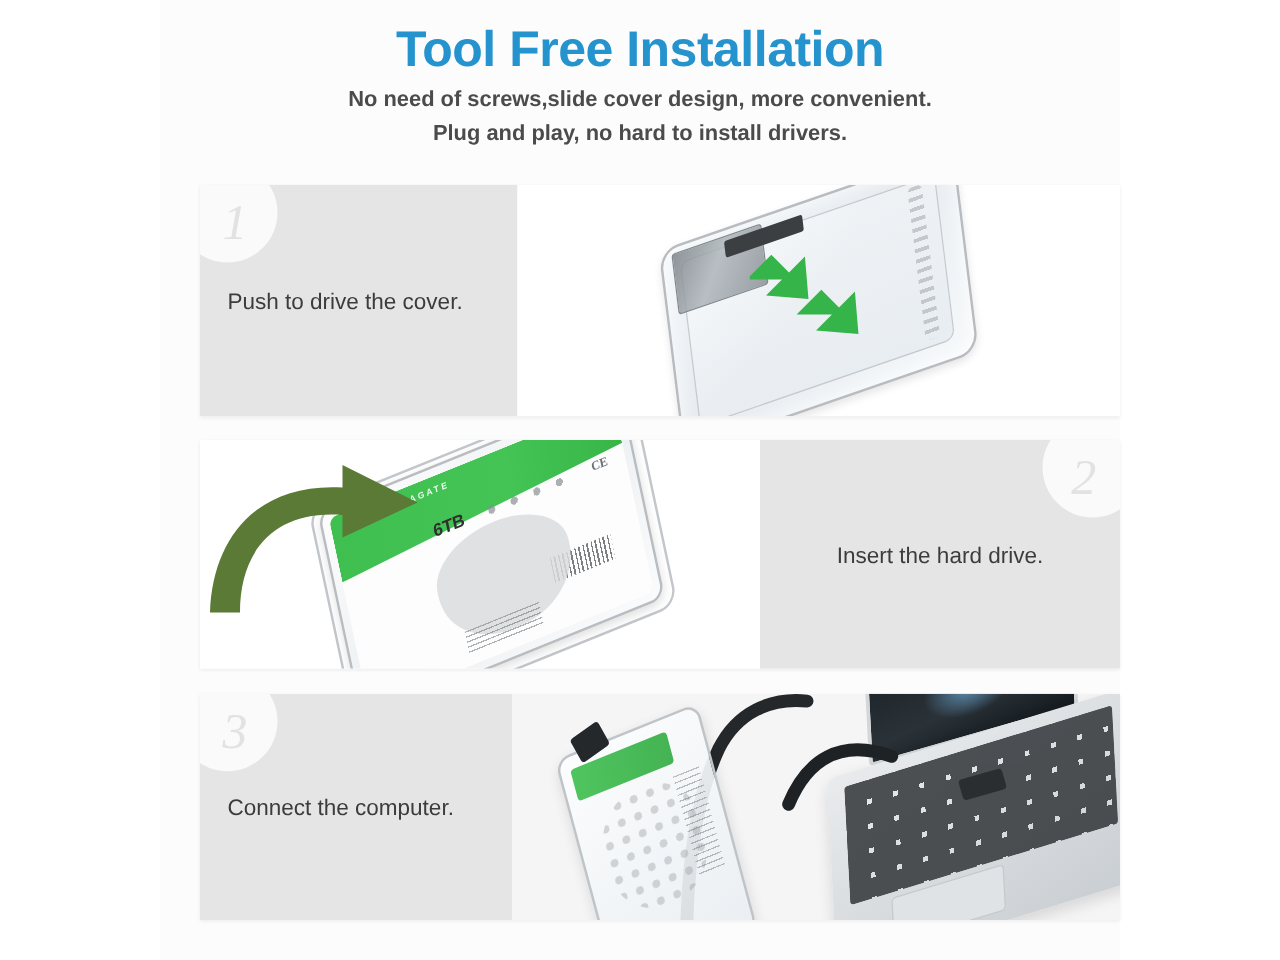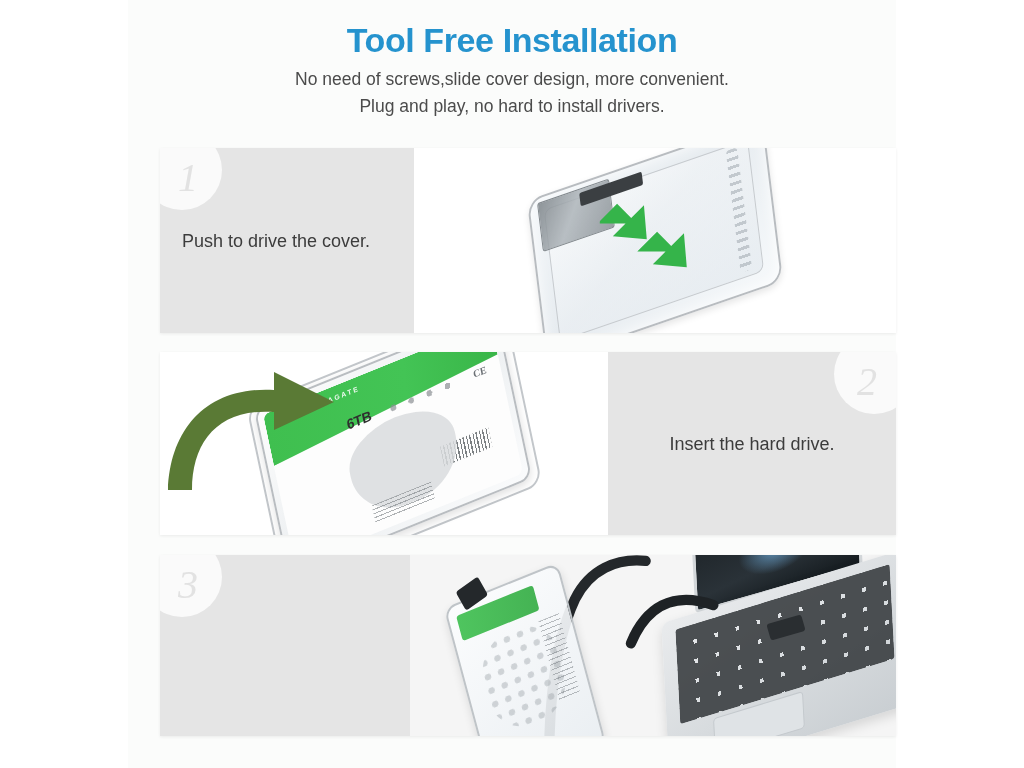--- a/index.html
+++ b/index.html
@@ -34,33 +34,33 @@
 
   
   .header {
     position: absolute;
     left: 128px;
     top: 18px;
     width: 768px;
     text-align: center;
   }
   .title {
-    font-size: 34px;
+    font-size: 40px;
     font-weight: bold;
     color: #2593ce;
     letter-spacing: -0.4px;
     line-height: 44px;
     margin: 0;
   }
   .subtitle {
     font-size: 17.5px;
     color: #4b4b4b;
     line-height: 27px;
     margin: 4px 0 0 0;
-    font-weight: normal;
+    font-weight: bold;
   }
   .subtitle-line { display: block; }
 
   
   .step-row {
     position: absolute;
     left: 160px;
     width: 736px;
     background: #ffffff;
     box-shadow: 0 1px 3px rgba(0,0,0,0.07);
@@ -536,20 +536,21 @@
       <div class="step-caption">Insert the hard drive.</div>
     </div>
   </div>
 
   <div class="step-row" id="step-row-3">
 
     <div class="text-pane">
       <div class="step-badge badge-left">
         <span class="num">3</span>
       </div>
+      <div class="step-caption">Connect the computer.</div>
     </div>
 
     <div class="image-pane">
       <div class="scene3">
 
         <div class="laptop-screen">
           <div class="screen-glow"></div>
         </div>
 
         <div class="laptop-base">

